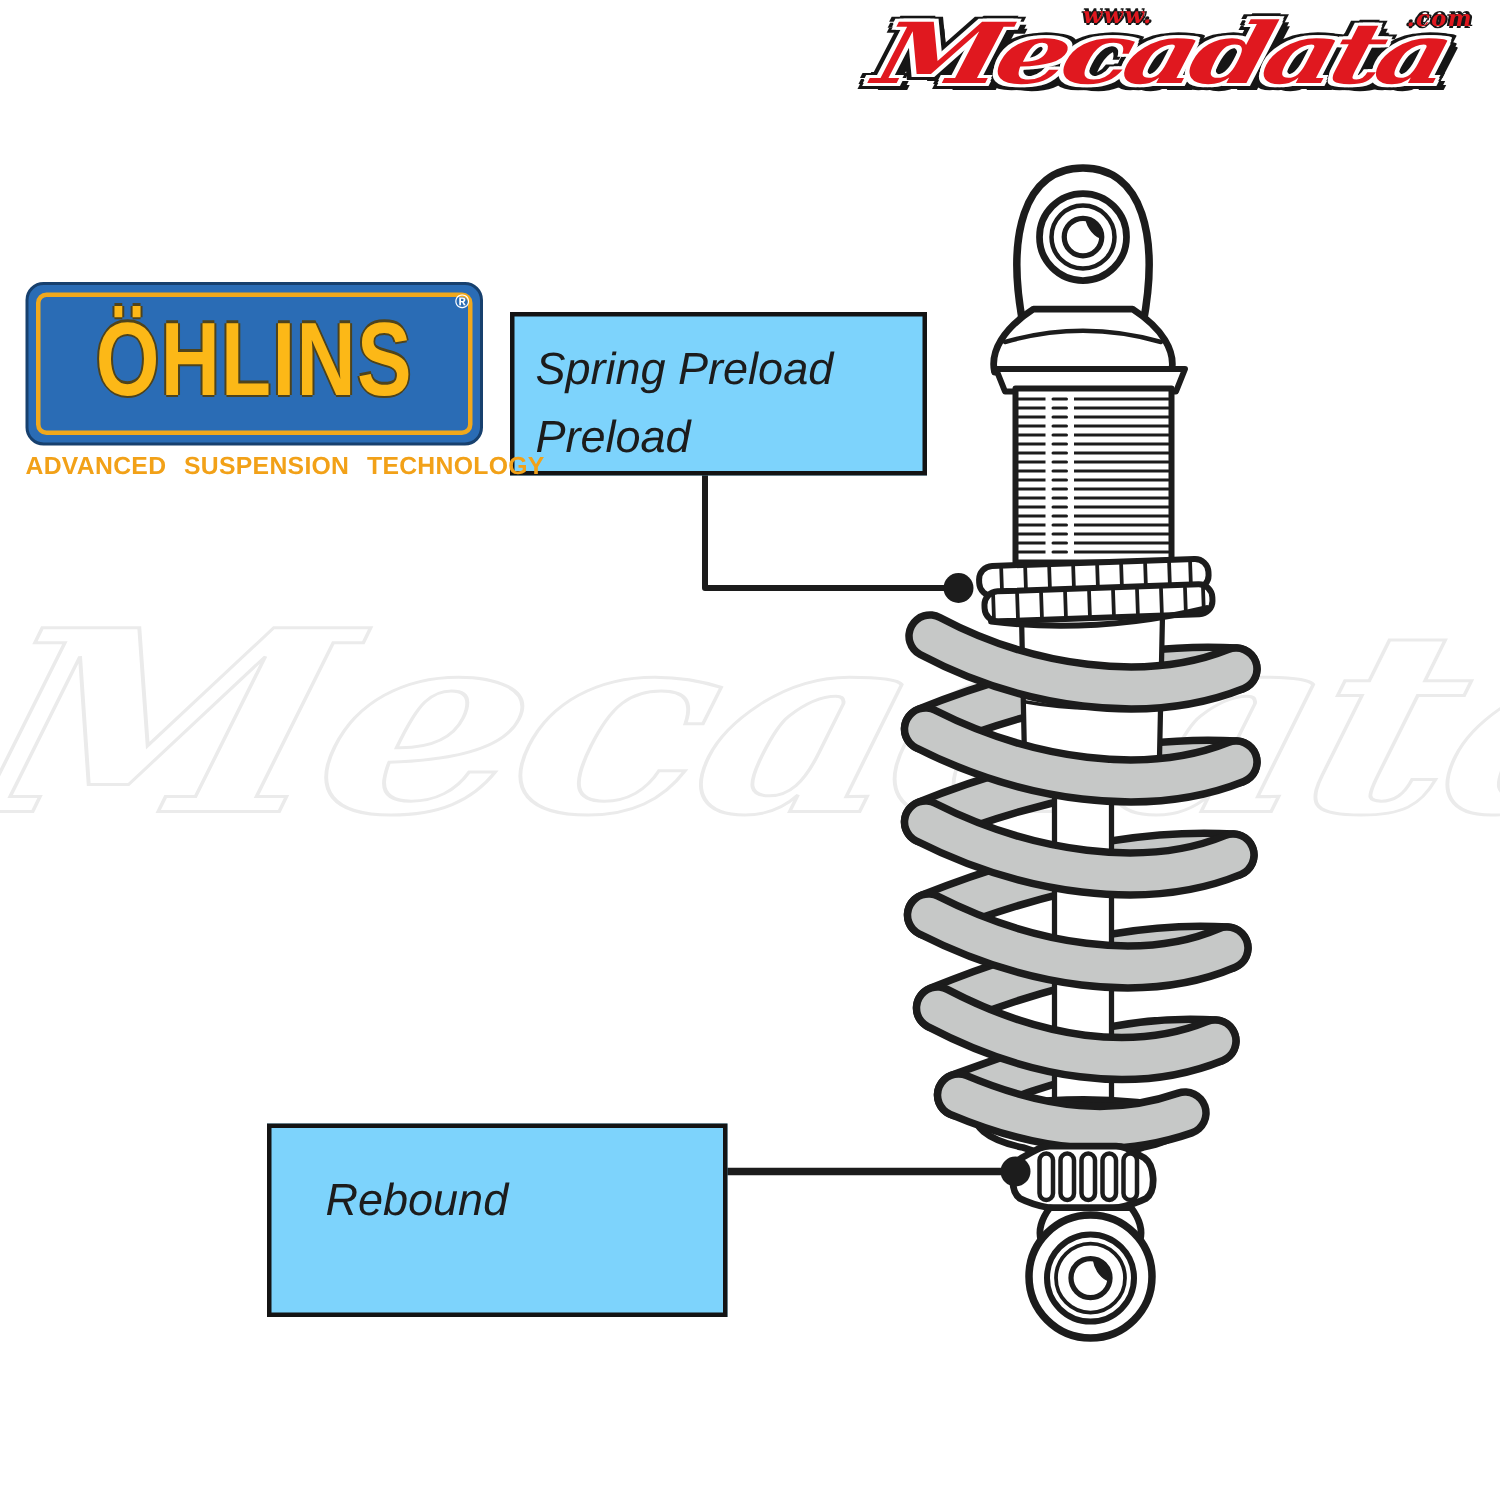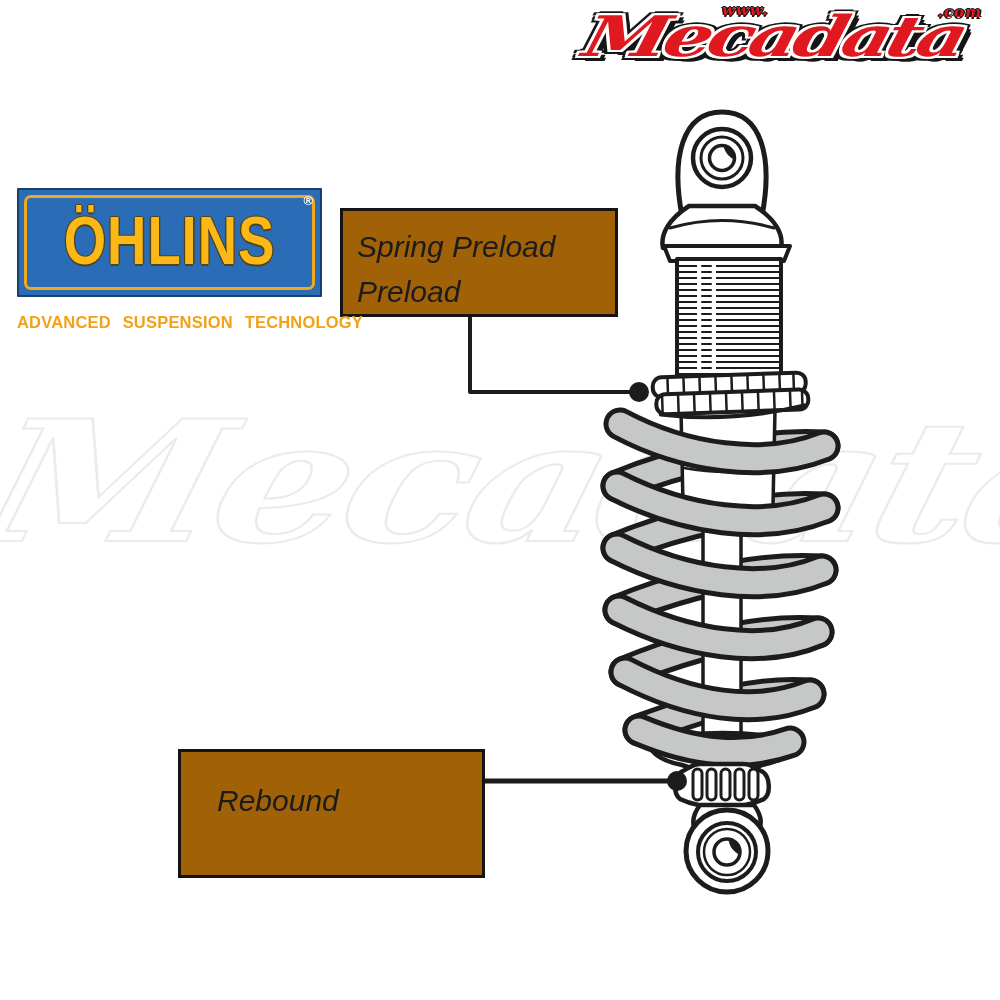--- a/index.html
+++ b/index.html
@@ -38,39 +38,39 @@
     font-size:15px;color:#e0181f;letter-spacing:1px;
     text-shadow:-1.5px 0 0 #161616,1.5px 0 0 #161616,0 -1.5px 0 #161616,0 1.5px 0 #161616;
     padding-left:22px;
   }
   .meca-www{left:112px;top:-1px;}
   .meca-com{right:16px;top:1px;}
   
   .ohlins{position:absolute;left:17px;top:188px;width:305px;z-index:3;}
   .ohlins-box{
     position:relative;width:305px;height:109px;background:#2a6cb5;
-    border:2px solid #17406e;border-radius:1px;box-sizing:border-box;
+    border:2px solid #17406e;border-radius:12px;box-sizing:border-box;
   }
   .ohlins-frame{position:absolute;left:5px;top:5px;right:5px;bottom:5px;
     border:3px solid #f0a81c;border-radius:7px;}
   .ohlins-word{
     position:absolute;left:0;right:0;top:16px;text-align:center;
     font-family:"Liberation Sans",sans-serif;font-weight:bold;
     font-size:62px;line-height:62px;color:#fcb817;letter-spacing:1px;
     transform:scaleY(1.12) scaleX(0.88);transform-origin:center top;
     text-shadow:-1.5px 0 0 #4e431c,1.5px 0 0 #4e431c,0 -1.5px 0 #4e431c,0 1.5px 0 #4e431c;
   }
   .ohlins-reg{position:absolute;top:3px;right:7px;font-size:13px;color:#ffffff;font-weight:bold;}
   .ohlins-tagline{
-    margin-top:16px;font-weight:bold;font-size:16.5px;color:#f2a118;
+    margin-top:5px;font-weight:bold;font-size:16.5px;color:#f2a118;
     letter-spacing:0.2px;word-spacing:7px;white-space:nowrap;
   }
   
   .callout{
-    position:absolute;background:#a16207;border:3px solid #141414;z-index:2;
+    position:absolute;background:#7dd3fc;border:3px solid #141414;z-index:2;
     box-sizing:border-box;font-style:italic;font-size:30px;color:#1c1c1c;
     font-family:"Liberation Sans",sans-serif;
   }
   .callout div{white-space:nowrap;}
   .callout-a{left:340px;top:208px;width:278px;height:109px;padding:13px 0 0 14px;line-height:45px;}
   .callout-b{left:178px;top:749px;width:307px;height:129px;padding:25px 0 10px 36px;line-height:47px;}
 </style>
 </head>
 <body>
 

